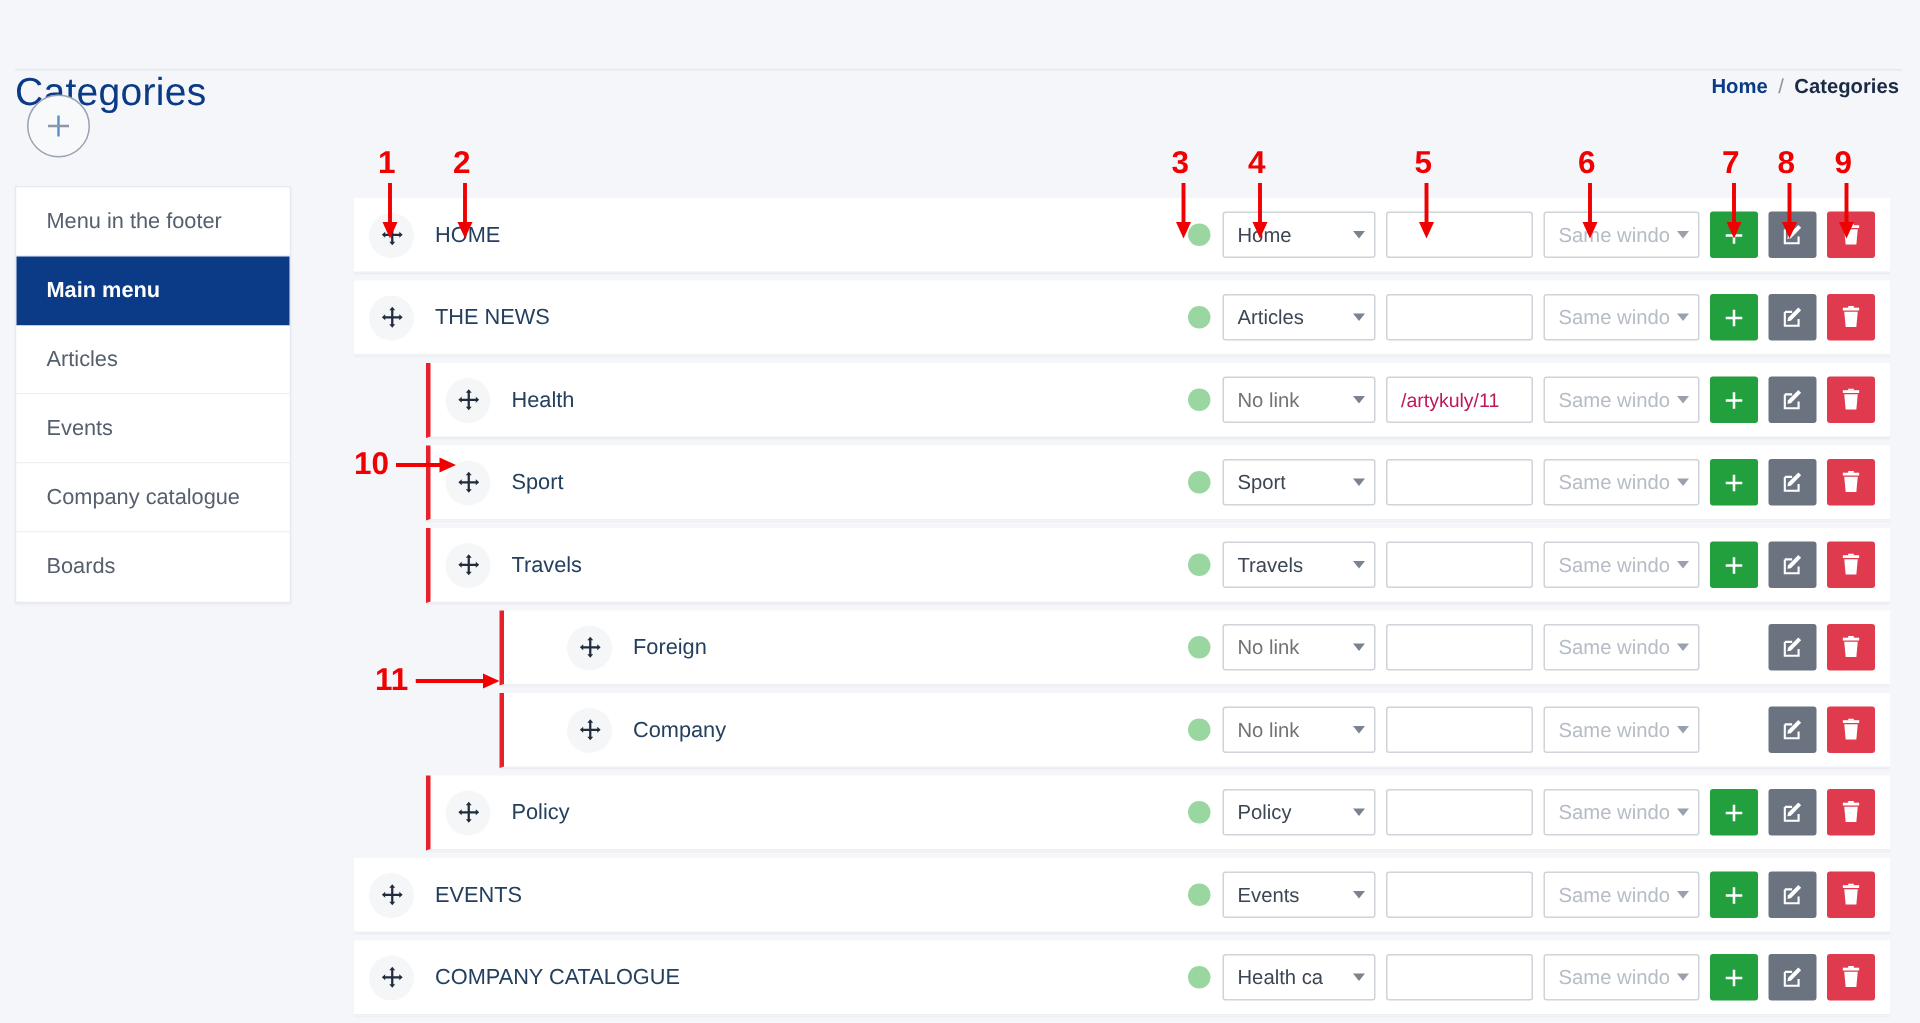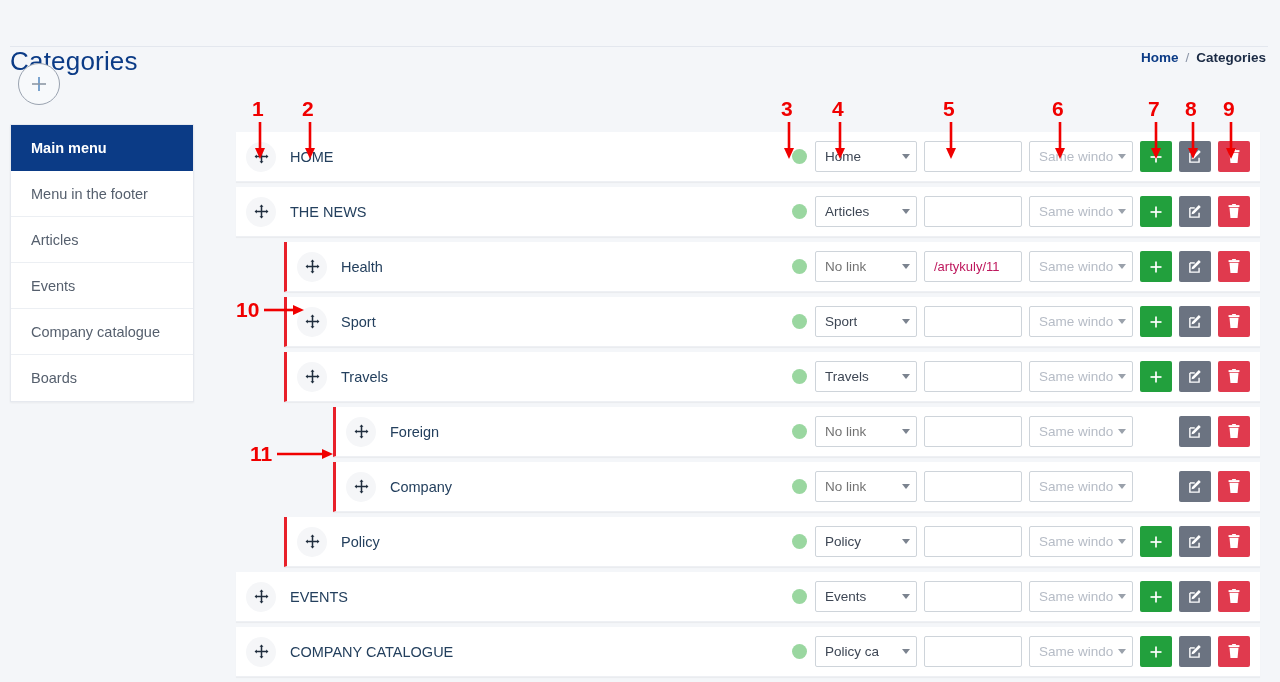--- a/index.html
+++ b/index.html
@@ -73,21 +73,21 @@
     position: relative;
     background: #ffffff;
     height: 50px;
     display: flex; align-items: center;
     box-sizing: border-box;
     border-bottom: 1px solid #eef0f4;
     box-shadow: 0 1px 1px rgba(0,0,0,.04);
   }
   .row.lvl1 { margin-left: 0px;  width: 1024px; }
   .row.lvl2 { margin-left: 48px; width: 976px; border-left: 3px solid #e8202a; }
-  .row.lvl3 { margin-left: 97px; width: 927px; border-left: 3px solid #e8202a; }
+  .row.lvl3 { margin-left: 97px; width: 927px; border-left: 3px solid #e8202a; padding-left: 32px; }
   .row-gap { height: 5px; }
 
   
   .handle {
     width: 30px; height: 30px; border-radius: 50%;
     background: #f5f6f8;
     display: flex; align-items: center; justify-content: center;
     margin-left: 10px; flex: none; cursor: move;
   }
   .handle svg { display: block; }
@@ -166,25 +166,25 @@
   <div class="header-rule"></div>
 
   <div class="add-round">
     <svg width="20" height="20" viewBox="0 0 20 20">
       <line x1="10" y1="3" x2="10" y2="17" stroke="#5b8ec4" stroke-width="1.6"></line>
       <line x1="3" y1="10" x2="17" y2="10" stroke="#8d98a6" stroke-width="1.6"></line>
     </svg>
   </div>
 
   <div class="sidebar" id="sidebar">
+      <div class="side-item">
+        <span>Menu in the footer</span>
+      </div>
       <div class="side-item active">
         <span>Main menu</span>
-      </div>
-      <div class="side-item">
-        <span>Menu in the footer</span>
       </div>
       <div class="side-item">
         <span>Articles</span>
       </div>
       <div class="side-item">
         <span>Events</span>
       </div>
       <div class="side-item">
         <span>Company catalogue</span>
       </div>
@@ -584,21 +584,21 @@
         <div class="row lvl1">
           <div class="handle">
             <svg width="15" height="15" viewBox="0 0 16 16">
               <path fill="#1f2d3d" d="M8 0.6 L10.1 3 L8.8 3 L8.8 7.2 L13 7.2 L13 5.9 L15.4 8 L13 10.1 L13 8.8 L8.8 8.8 L8.8 13 L10.1 13 L8 15.4 L5.9 13 L7.2 13 L7.2 8.8 L3 8.8 L3 10.1 L0.6 8 L3 5.9 L3 7.2 L7.2 7.2 L7.2 3 L5.9 3 Z"></path>
             </svg>
           </div>
           <div class="row-label">COMPANY CATALOGUE</div>
           <div class="spacer"></div>
           <div class="dot" style="background: rgb(154, 215, 160);"></div>
           <div class="ctrl-select">
-            <span class="sv">Policy ca</span>
+            <span class="sv">Health ca</span>
             <span class="caret"></span>
           </div>
           <div class="ctrl-input">
             <span class="iv"></span>
           </div>
           <div class="ctrl-target">
             <span class="sv">Same windo</span>
             <span class="caret"></span>
           </div>
           <div class="btn add" style="background: rgb(34, 160, 61);">

